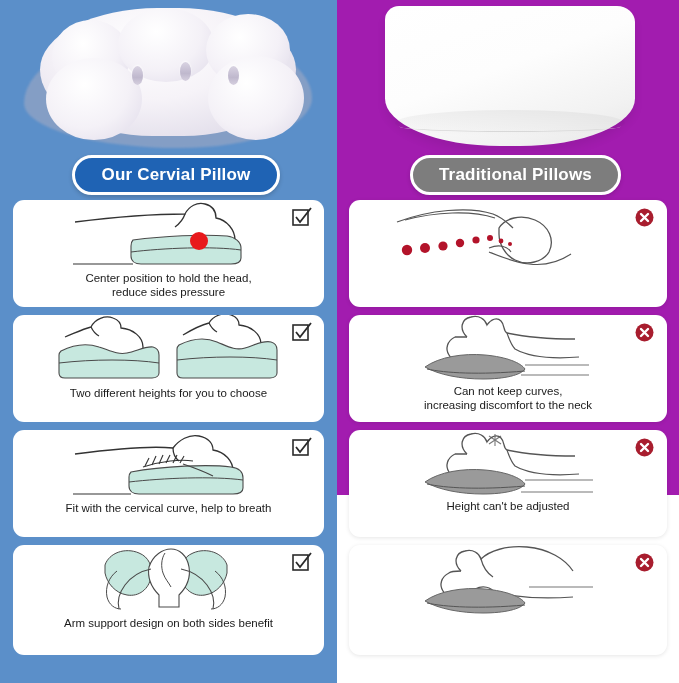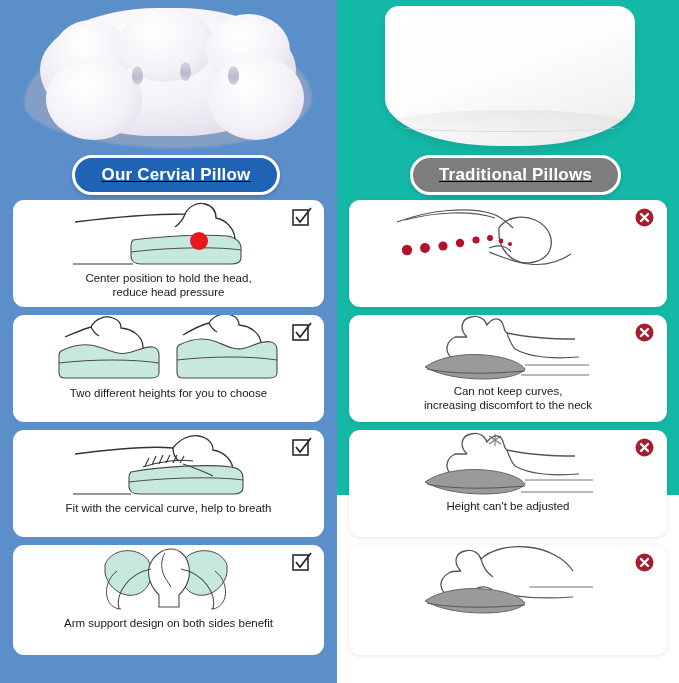--- a/index.html
+++ b/index.html
@@ -1,21 +1,21 @@
 <!DOCTYPE html>
 <html><head>
 <meta charset="utf-8">
 <style>
   html,body{margin:0;padding:0;}
   body{width:679px;height:683px;background:#ffffff;font-family:"Liberation Sans",sans-serif;overflow:hidden;}
   .board{display:flex;width:679px;height:683px;}
 
   
   .panel-left{width:337px;height:683px;background:#5b8fc9;position:relative;flex:none;}
-  .panel-right{width:342px;height:495px;background:#14b8a6;position:relative;flex:none;}
+  .panel-right{width:342px;height:495px;background:#a21caf;position:relative;flex:none;}
 
   .hero{position:relative;height:200px;}
   .hero-img{position:absolute;left:0;right:0;top:0;height:160px;}
 
   
   .cerv-wrap{position:absolute;left:18px;top:2px;width:300px;height:152px;}
   .cerv-shadow{position:absolute;left:6px;top:28px;width:288px;height:118px;background:#9aa7c4;opacity:.65;
      border-radius:52% 48% 46% 54%/62% 58% 42% 38%;filter:blur(1px);}
   .cerv-body{position:absolute;left:22px;top:6px;width:256px;height:128px;
      background:radial-gradient(ellipse at 42% 30%, #ffffff 0%, #f6f3f8 42%, #e3dfeb 78%, #cfcade 100%);
@@ -34,21 +34,21 @@
   .trad-wrap{position:absolute;left:48px;top:6px;width:250px;height:148px;}
   .trad-body{position:absolute;left:0;top:0;width:250px;height:140px;
      background:linear-gradient(160deg,#ffffff 0%,#fdfdfd 45%,#f2f2f2 78%,#e7e7e7 100%);
      border-radius:14px 18px 46% 46%/14px 16px 34% 34%;
      box-shadow:0 6px 10px rgba(0,0,0,.07);}
   .trad-fold{position:absolute;left:10px;bottom:10px;width:230px;height:26px;
      border-radius:50%;background:linear-gradient(180deg,rgba(0,0,0,.05),rgba(0,0,0,0));}
   .trad-edge{position:absolute;left:14px;bottom:14px;width:222px;height:10px;border-radius:50%;
      border-bottom:1px solid #d8d8d8;}
 
-  .badge-row{position:absolute;left:15px;right:0;top:155px;display:flex;justify-content:center;text-decoration:underline;}
+  .badge-row{position:absolute;left:15px;right:0;top:155px;display:flex;justify-content:center;}
   .badge{border-radius:22px;padding:7px 26px;font-size:17px;font-weight:bold;color:#ffffff;
      border:3px solid #ffffff;letter-spacing:.2px;white-space:nowrap;}
   .badge.blue{background:#1f63b4;box-shadow:0 2px 4px rgba(0,0,0,.18);}
   .badge.gray{background:#7d7d7d;box-shadow:0 2px 4px rgba(0,0,0,.14);}
 
   
   .cards{padding:0 13px;display:flex;flex-direction:column;gap:8px;}
   .panel-right .cards{padding:0 12px;}
   .card{background:#ffffff;border-radius:11px;position:relative;height:107px;overflow:hidden;}
   .panel-right .card{box-shadow:0 1px 4px rgba(0,0,0,.10);}
@@ -100,21 +100,21 @@
             <path d="M172 14 C170 20 166 24 162 27" fill="none" stroke="#333" stroke-width="1.3"></path>
             <path d="M120 40 C150 36 190 34 214 36 C222 37 228 42 228 48 L228 58
                      C228 62 224 64 218 64 L128 64 C122 64 118 61 118 56 L118 46 C118 42 119 41 120 40 Z" fill="#c7e8df" stroke="#4a4a4a" stroke-width="1.1"></path>
             <path d="M118 52 C150 48 200 46 228 50" fill="none" stroke="#4a4a4a" stroke-width="1"></path>
             <path d="M60 64 L120 64" fill="none" stroke="#333" stroke-width="1.2"></path>
             <circle cx="186" cy="41" r="9" fill="#e8191c"></circle>
           </svg>
         </div>
         <div class="cap">
           <div>Center position to hold the head,</div>
-          <div>reduce head pressure</div>
+          <div>reduce sides pressure</div>
         </div>
         <div class="mark">
           <svg width="22" height="22" viewBox="0 0 22 22">
             <rect x="2" y="4" width="15" height="15" fill="none" stroke="#2b2b2b" stroke-width="1.6"></rect>
             <path d="M5 11 L9 16 L20 2" fill="none" stroke="#2b2b2b" stroke-width="1.8"></path>
           </svg>
         </div>
       </div>
 
       <div class="card">

